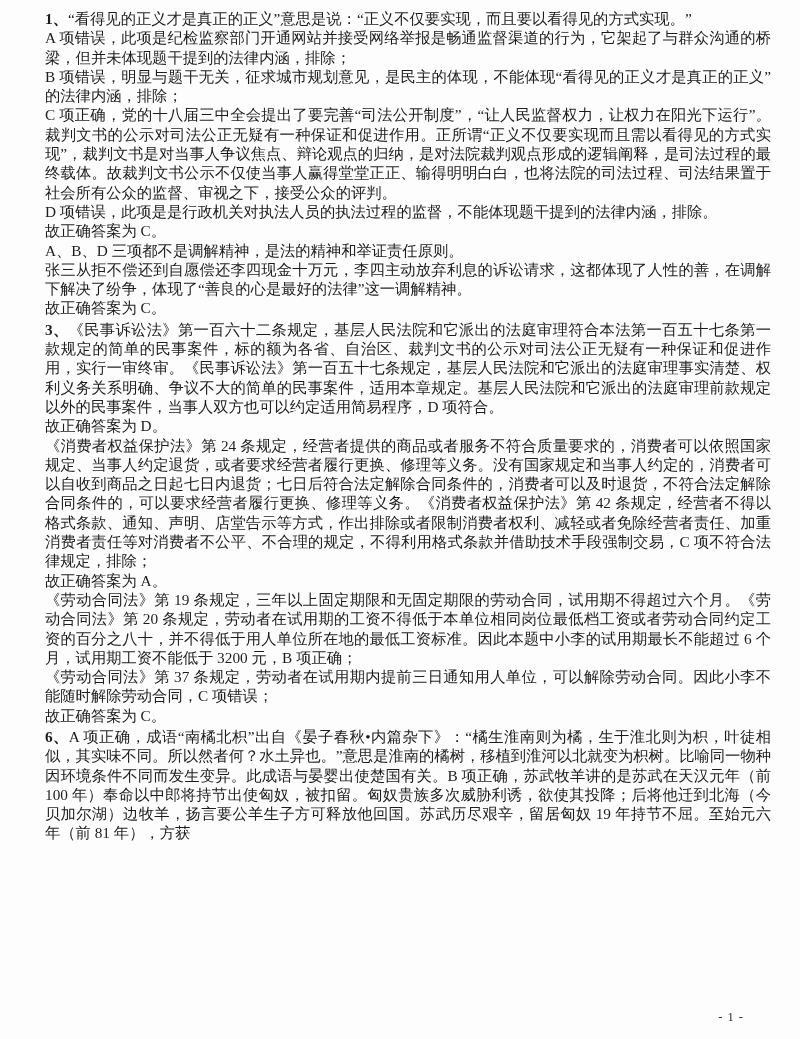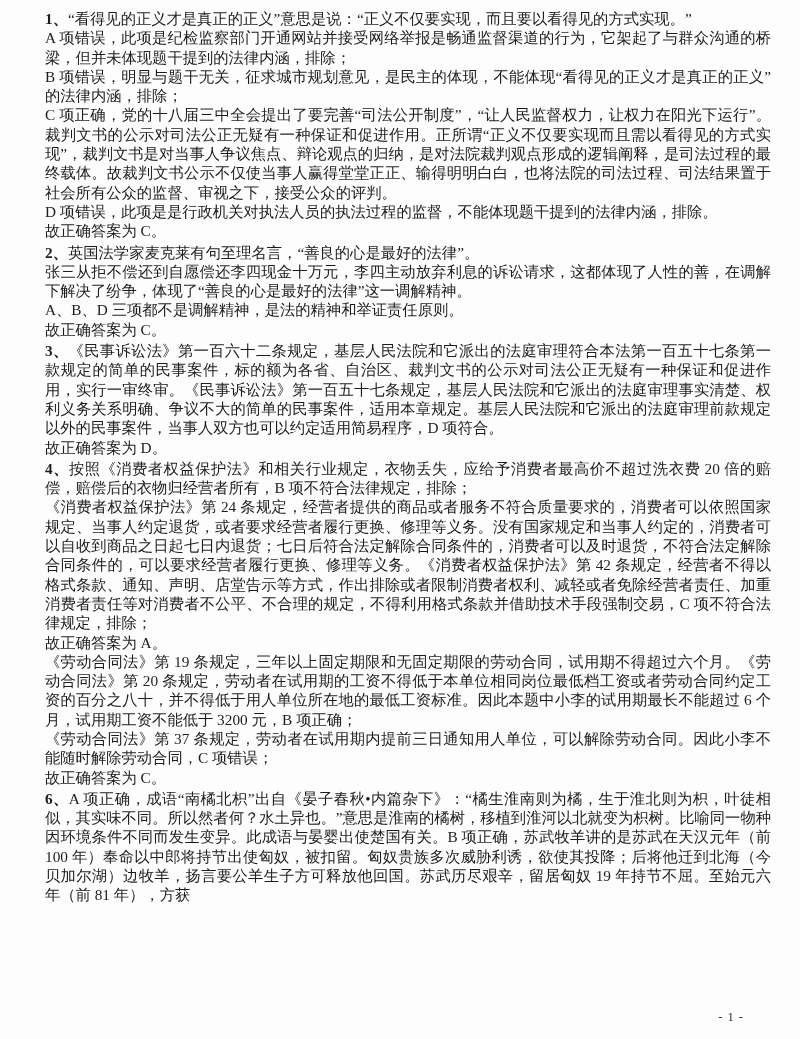--- a/index.html
+++ b/index.html
@@ -53,27 +53,25 @@
 <body>
 
 <div class="page">
   <div class="content" id="doc-content">
       <p class="para question"><span class="qnum">1、</span><span>“看得见的正义才是真正的正义”意思是说：“正义不仅要实现，而且要以看得见的方式实现。”</span></p>
       <p class="para"><span>A 项错误，此项是纪检监察部门开通网站并接受网络举报是畅通监督渠道的行为，它架起了与群众沟通的桥梁，但并未体现题干提到的法律内涵，排除；</span></p>
       <p class="para"><span>B 项错误，明显与题干无关，征求城市规划意见，是民主的体现，不能体现“看得见的正义才是真正的正义”的法律内涵，排除；</span></p>
       <p class="para"><span>C 项正确，党的十八届三中全会提出了要完善“司法公开制度”，“让人民监督权力，让权力在阳光下运行”。裁判文书的公示对司法公正无疑有一种保证和促进作用。正所谓“正义不仅要实现而且需以看得见的方式实现”，裁判文书是对当事人争议焦点、辩论观点的归纳，是对法院裁判观点形成的逻辑阐释，是司法过程的最终载体。故裁判文书公示不仅使当事人赢得堂堂正正、输得明明白白，也将法院的司法过程、司法结果置于社会所有公众的监督、审视之下，接受公众的评判。</span></p>
       <p class="para"><span>D 项错误，此项是是行政机关对执法人员的执法过程的监督，不能体现题干提到的法律内涵，排除。</span></p>
       <p class="para"><span>故正确答案为 C。</span></p>
-      <p class="para question"><span class="qnum">2、</span><span>英国法学家麦克莱有句至理名言，“善良的心是最好的法律”。</span></p>
+      <p class="para"><span>A、B、D 三项都不是调解精神，是法的精神和举证责任原则。</span></p>
       <p class="para"><span>张三从拒不偿还到自愿偿还李四现金十万元，李四主动放弃利息的诉讼请求，这都体现了人性的善，在调解下解决了纷争，体现了“善良的心是最好的法律”这一调解精神。</span></p>
-      <p class="para"><span>A、B、D 三项都不是调解精神，是法的精神和举证责任原则。</span></p>
       <p class="para"><span>故正确答案为 C。</span></p>
       <p class="para question"><span class="qnum">3、</span><span>《民事诉讼法》第一百六十二条规定，基层人民法院和它派出的法庭审理符合本法第一百五十七条第一款规定的简单的民事案件，标的额为各省、自治区、裁判文书的公示对司法公正无疑有一种保证和促进作用，实行一审终审。《民事诉讼法》第一百五十七条规定，基层人民法院和它派出的法庭审理事实清楚、权利义务关系明确、争议不大的简单的民事案件，适用本章规定。基层人民法院和它派出的法庭审理前款规定以外的民事案件，当事人双方也可以约定适用简易程序，D 项符合。</span></p>
       <p class="para"><span>故正确答案为 D。</span></p>
-      <p class="para question"><span class="qnum">4、</span><span>按照《消费者权益保护法》和相关行业规定，衣物丢失，应给予消费者最高价不超过洗衣费 20 倍的赔偿，赔偿后的衣物归经营者所有，B 项不符合法律规定，排除；</span></p>
       <p class="para"><span>《消费者权益保护法》第 24 条规定，经营者提供的商品或者服务不符合质量要求的，消费者可以依照国家规定、当事人约定退货，或者要求经营者履行更换、修理等义务。没有国家规定和当事人约定的，消费者可以自收到商品之日起七日内退货；七日后符合法定解除合同条件的，消费者可以及时退货，不符合法定解除合同条件的，可以要求经营者履行更换、修理等义务。《消费者权益保护法》第 42 条规定，经营者不得以格式条款、通知、声明、店堂告示等方式，作出排除或者限制消费者权利、减轻或者免除经营者责任、加重消费者责任等对消费者不公平、不合理的规定，不得利用格式条款并借助技术手段强制交易，C 项不符合法律规定，排除；</span></p>
       <p class="para"><span>故正确答案为 A。</span></p>
       <p class="para"><span>《劳动合同法》第 19 条规定，三年以上固定期限和无固定期限的劳动合同，试用期不得超过六个月。《劳动合同法》第 20 条规定，劳动者在试用期的工资不得低于本单位相同岗位最低档工资或者劳动合同约定工资的百分之八十，并不得低于用人单位所在地的最低工资标准。因此本题中小李的试用期最长不能超过 6 个月，试用期工资不能低于 3200 元，B 项正确；</span></p>
       <p class="para"><span>《劳动合同法》第 37 条规定，劳动者在试用期内提前三日通知用人单位，可以解除劳动合同。因此小李不能随时解除劳动合同，C 项错误；</span></p>
       <p class="para"><span>故正确答案为 C。</span></p>
       <p class="para question"><span class="qnum">6、</span><span>A 项正确，成语“南橘北枳”出自《晏子春秋•内篇杂下》：“橘生淮南则为橘，生于淮北则为枳，叶徒相似，其实味不同。所以然者何？水土异也。”意思是淮南的橘树，移植到淮河以北就变为枳树。比喻同一物种因环境条件不同而发生变异。此成语与晏婴出使楚国有关。B 项正确，苏武牧羊讲的是苏武在天汉元年（前 100 年）奉命以中郎将持节出使匈奴，被扣留。匈奴贵族多次威胁利诱，欲使其投降；后将他迁到北海（今贝加尔湖）边牧羊，扬言要公羊生子方可释放他回国。苏武历尽艰辛，留居匈奴 19 年持节不屈。至始元六年（前 81 年），方获</span></p>
     </div>
   <div class="footer">
     <span>- 1 -</span>
   </div>

